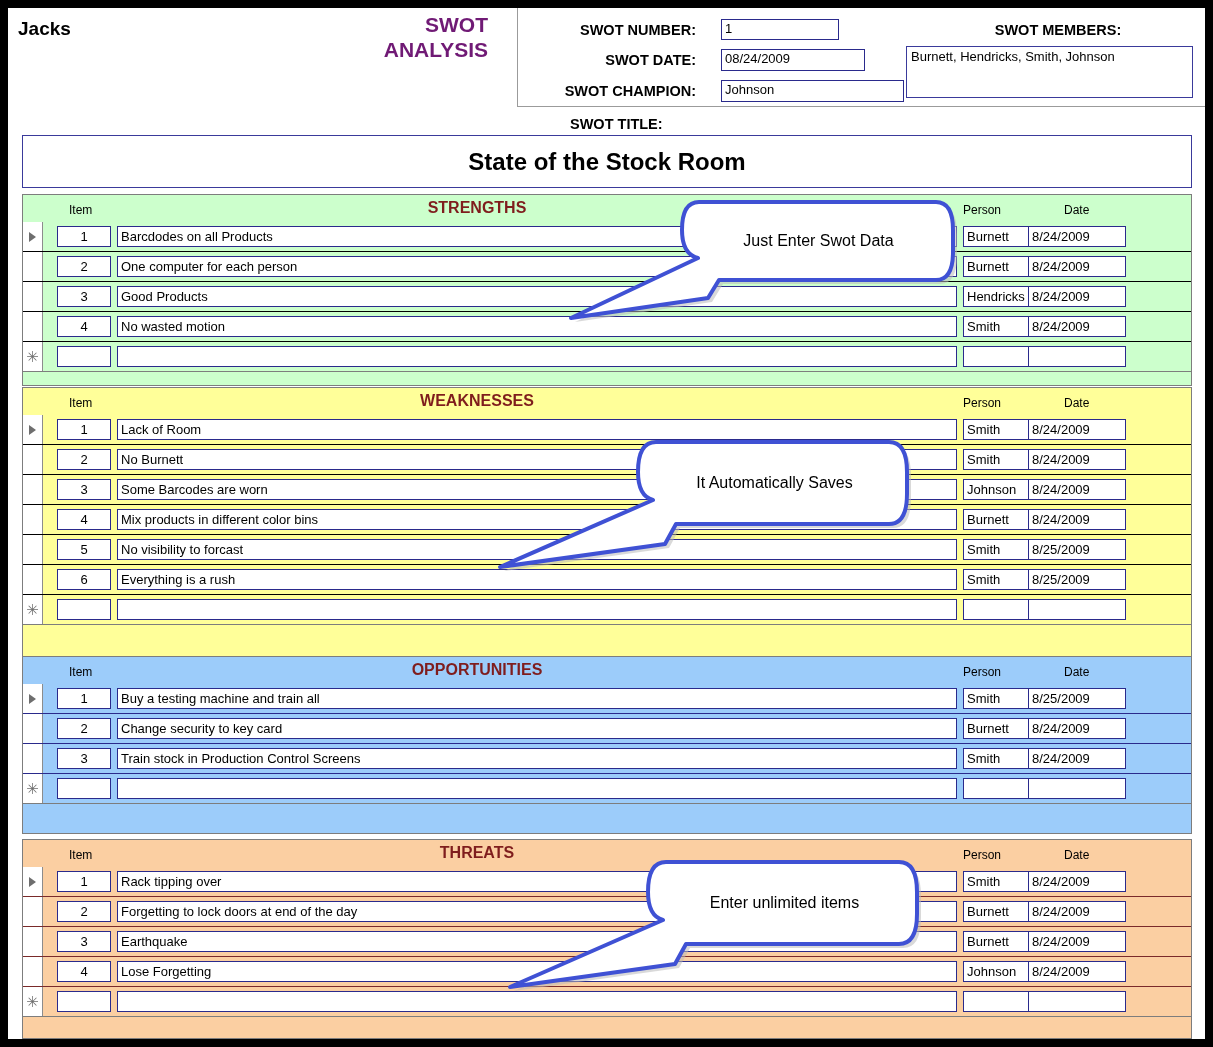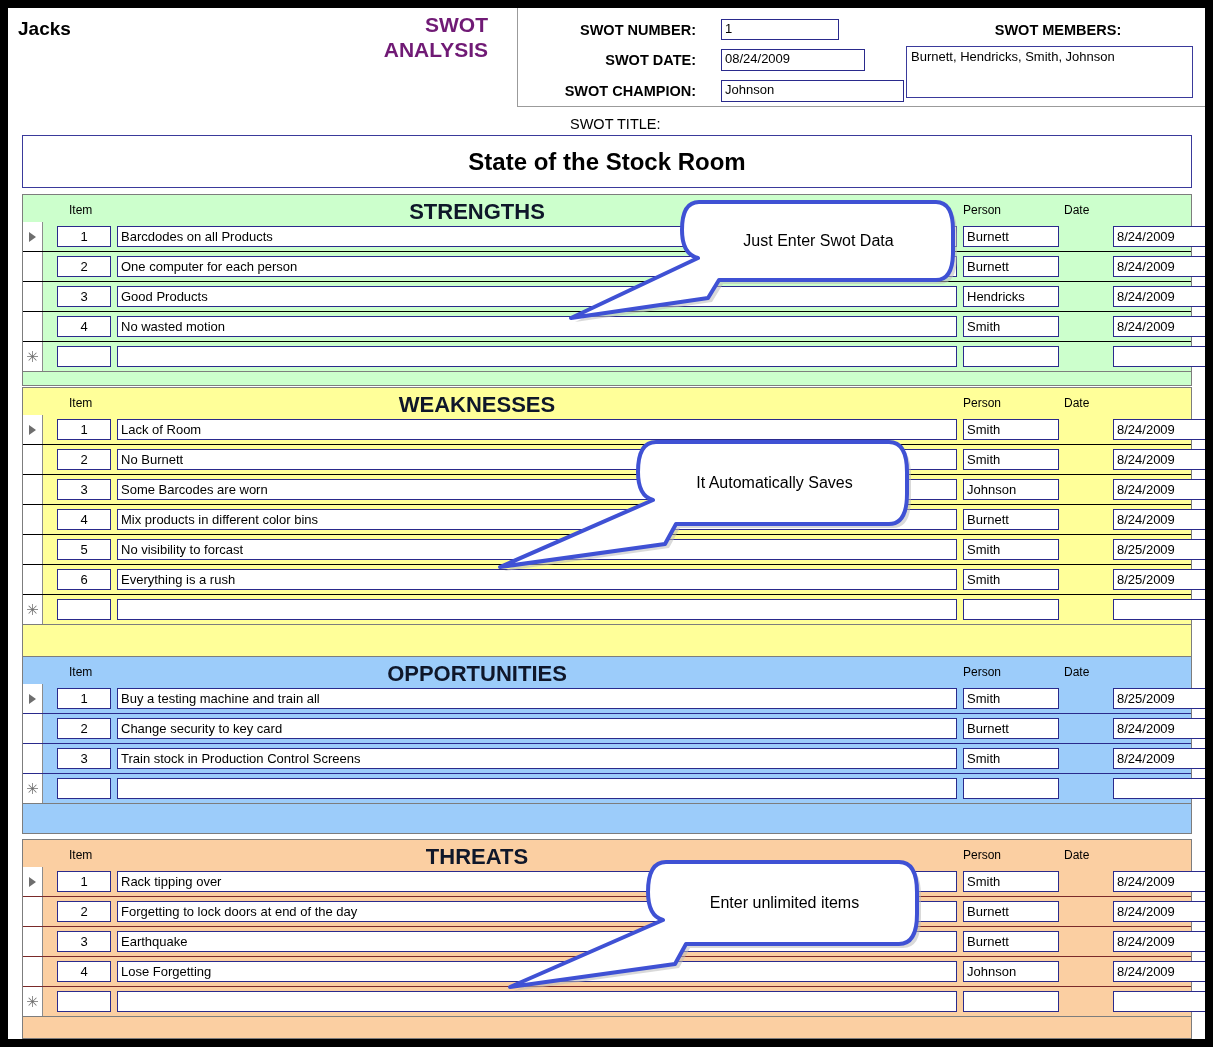--- a/index.html
+++ b/index.html
@@ -50,42 +50,42 @@
     font-size:13px; color:#000;
     padding:1px 3px; line-height:15px;
     font-family:"Liberation Sans", sans-serif;
   }
   .members-box {
     position:absolute; background:#fff; border:1px solid #3a3a9b;
     font-size:13px; color:#000; padding:2px 4px;
   }
   .swot-title-label {
     position:absolute; left:562px; top:108px;
-    font-size:14.5px; font-weight:normal; color:#000;
+    font-size:14.5px; font-weight:bold; color:#000;
   }
   .title-field {
     position:absolute; left:14px; top:127px; width:1170px; height:53px;
     border:1px solid #3a3a9b; background:#fff;
     display:flex; align-items:center; justify-content:center;
   }
   .title-field span {
     font-size:24px; font-weight:bold; color:#000;
   }
 
   
   .section { position:absolute; left:14px; width:1170px; }
   .section .sec-head {
     position:relative; height:28px;
     border-top:1px solid #7d7d7d;
     border-left:1px solid #7d7d7d;
     border-right:1px solid #7d7d7d;
   }
   .sec-title {
     position:absolute; left:0; right:0; top:4px;
-    text-align:center; font-size:22px; font-weight:bold; color:#0f172a;
+    text-align:center; font-size:16px; font-weight:bold; color:#7f1d1d;
     padding-right:260px;
   }
   .hdr-item  { position:absolute; left:46px;  top:8px; font-size:12px; color:#000; }
   .hdr-person{ position:absolute; left:940px; top:8px; font-size:12px; color:#000; }
   .hdr-date  { position:absolute; left:1041px;top:8px; font-size:12px; color:#000; }
 
   .rows { position:relative; }
   .row {
     position:relative; height:30px;
     border-bottom:1px solid #000;
@@ -107,21 +107,21 @@
   .cell {
     position:absolute; top:4px; height:21px;
     border:1px solid #2a2a8c; background:#fff;
     font-size:13px; color:#000;
     padding:1px 3px; line-height:17px;
     white-space:nowrap; overflow:hidden;
   }
   .c-num   { left:34px;  width:54px; text-align:center; }
   .c-desc  { left:94px;  width:840px; }
   .c-person{ left:940px; width:96px; }
-  .c-date  { left:1090px;width:98px; }
+  .c-date  { left:1005px;width:98px; }
 
   
   .sec-strengths     .sec-head, .sec-strengths .rowbg, .sec-strengths .sec-tail { background:#CCFFCC; }
   .sec-weaknesses    .sec-head, .sec-weaknesses .rowbg, .sec-weaknesses .sec-tail { background:#FFFF99; }
   .sec-opportunities .sec-head, .sec-opportunities .rowbg, .sec-opportunities .sec-tail { background:#9CCCFA; }
   .sec-threats       .sec-head, .sec-threats .rowbg, .sec-threats .sec-tail { background:#FBCFA2; }
   .sec-strengths     .row { border-bottom-color:#000; }
   .sec-weaknesses    .row { border-bottom-color:#000; }
   .sec-opportunities .row { border-bottom-color:#2a2a8c; }
   .sec-threats       .row { border-bottom-color:#7a2a2a; }

